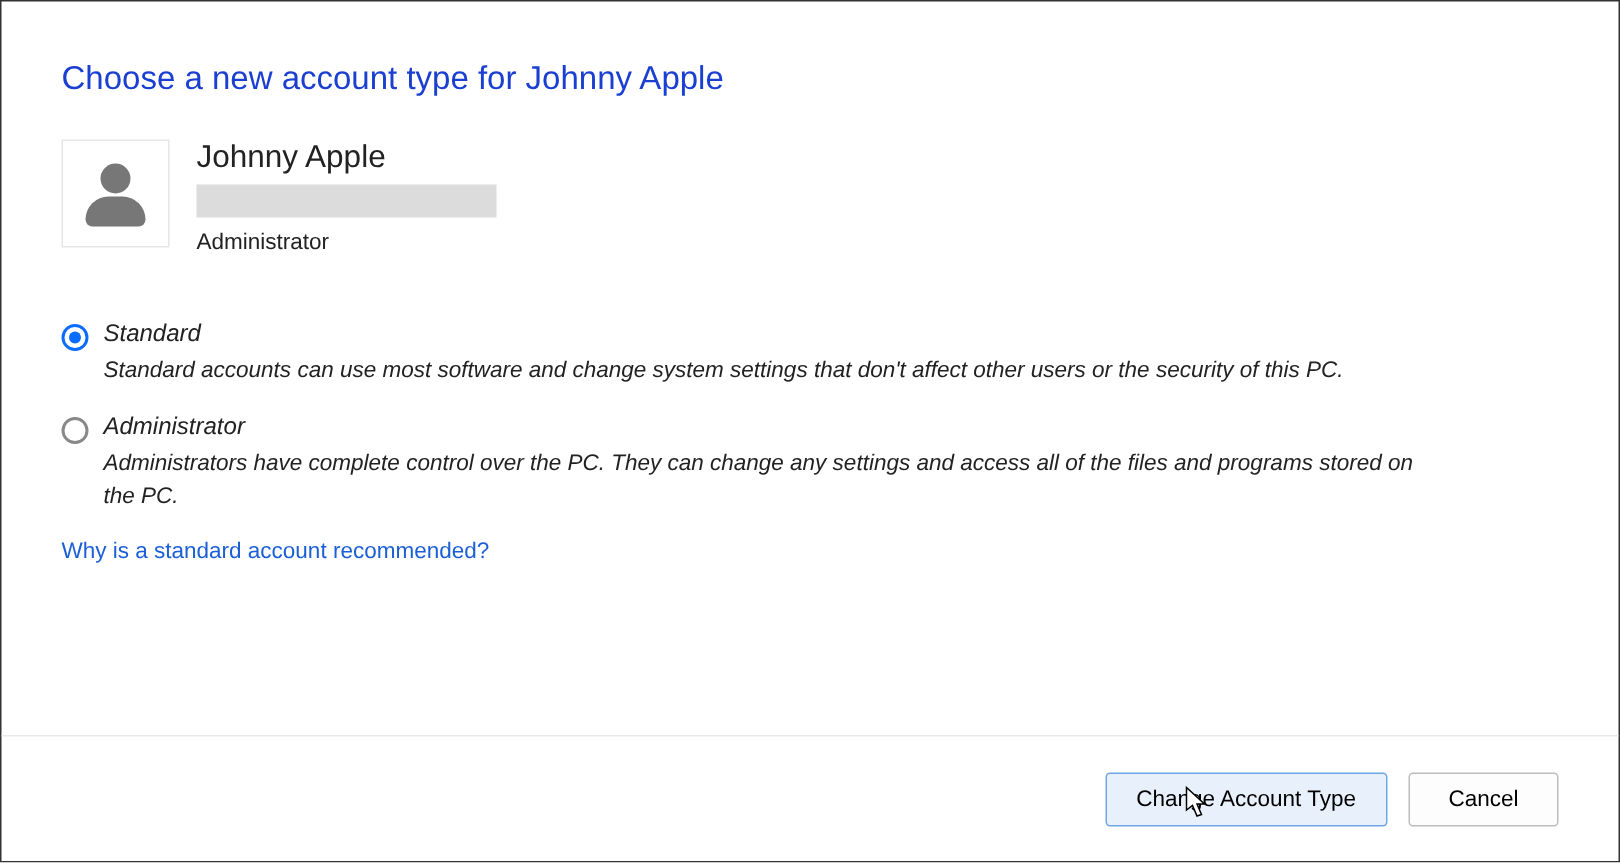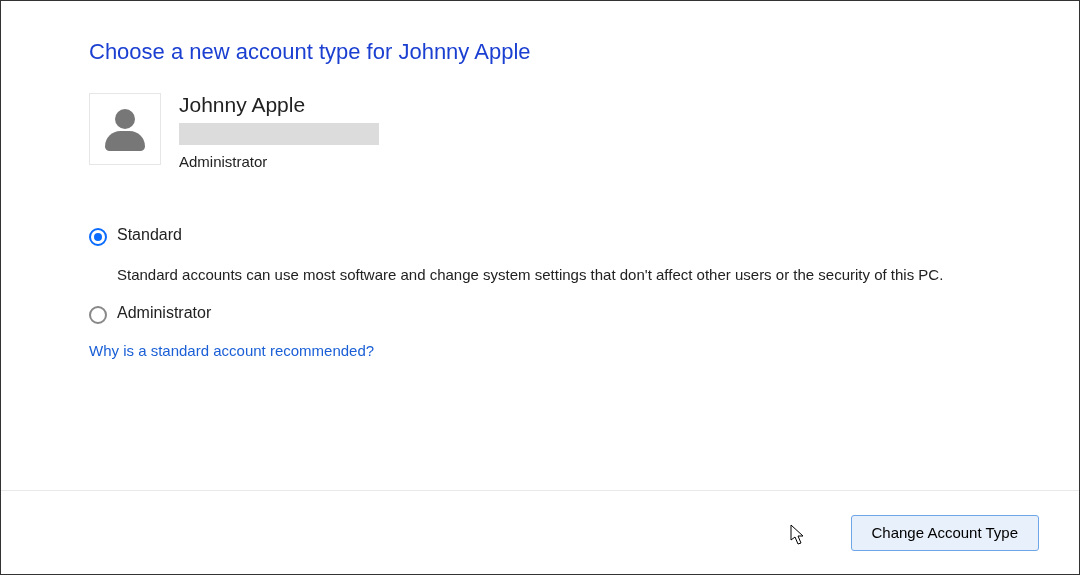--- a/index.html
+++ b/index.html
@@ -11,33 +11,33 @@
     color: #222;
     background: #fff;
   }
   .window {
     width: 1080px; height: 575px;
     border: 1px solid #333;
     position: relative;
     background: #fff;
   }
   .content {
-    padding: 24px 60px 0 88px;
+    padding: 24px 60px 0 40px;
   }
   .page-title {
     font-size: 22px;
     color: #1a3fd1;
     font-weight: 400;
     margin: 14px 0 28px 0;
   }
   .user-block {
     display: flex;
     align-items: flex-start;
     gap: 18px;
-    margin-bottom: 56px;
+    margin-bottom: 44px;
   }
   .avatar-box {
     width: 72px; height: 72px;
     border: 1px solid #e6e6e6;
     background: #fff;
     display: flex;
     align-items: center;
     justify-content: center;
   }
   .avatar-glyph {
@@ -74,20 +74,21 @@
     background: #dcdcdc;
     margin: 2px 0 6px 0;
   }
   .user-role, .user-pw {
     font-size: 15px;
     color: #222;
   }
 
   .options {
     margin-top: 8px;
+    font-style: italic;
   }
   .option {
     display: flex;
     align-items: flex-start;
     gap: 10px;
     margin-bottom: 18px;
   }
   .radio {
     width: 18px; height: 18px;
     border-radius: 50%;
@@ -111,21 +112,21 @@
   .option-body {
     flex: 1;
   }
   .option-label {
     font-size: 16px;
     color: #222;
   }
   .option-desc {
     font-size: 15px;
     color: #222;
-    margin-top: 20px;
+    margin-top: 4px;
     line-height: 1.45;
     max-width: 880px;
   }
 
   .help-link {
     color: #1a5fd6;
     font-size: 15px;
     display: inline-block;
     cursor: pointer;
   }
@@ -197,30 +198,32 @@
         <div class="option-body">
           <div class="option-label">Standard</div>
           <div class="option-desc">Standard accounts can use most software and change system settings that don't affect other users or the security of this PC.</div>
         </div>
       </div>
 
       <div class="option">
         <div class="radio"></div>
         <div class="option-body">
           <div class="option-label">Administrator</div>
+          <div class="option-desc">Administrators have complete control over the PC. They can change any settings and access all of the files and programs stored on the PC.</div>
         </div>
       </div>
 
     </div>
 
     <a class="help-link">Why is a standard account recommended?</a>
 
   </div>
 
   <div class="footer">
     <button class="btn primary-hover">Change Account Type</button>
+    <button class="btn">Cancel</button>
 
     <svg class="cursor" style="left:789px; bottom:28px;" viewBox="0 0 16 22">
       <path d="M1 1 L1 16 L5 13 L8 20 L11 19 L8 12 L13 12 Z" fill="#fff" stroke="#000" stroke-width="1"></path>
     </svg>
   </div>
 
 </div>
 
 </body></html>

